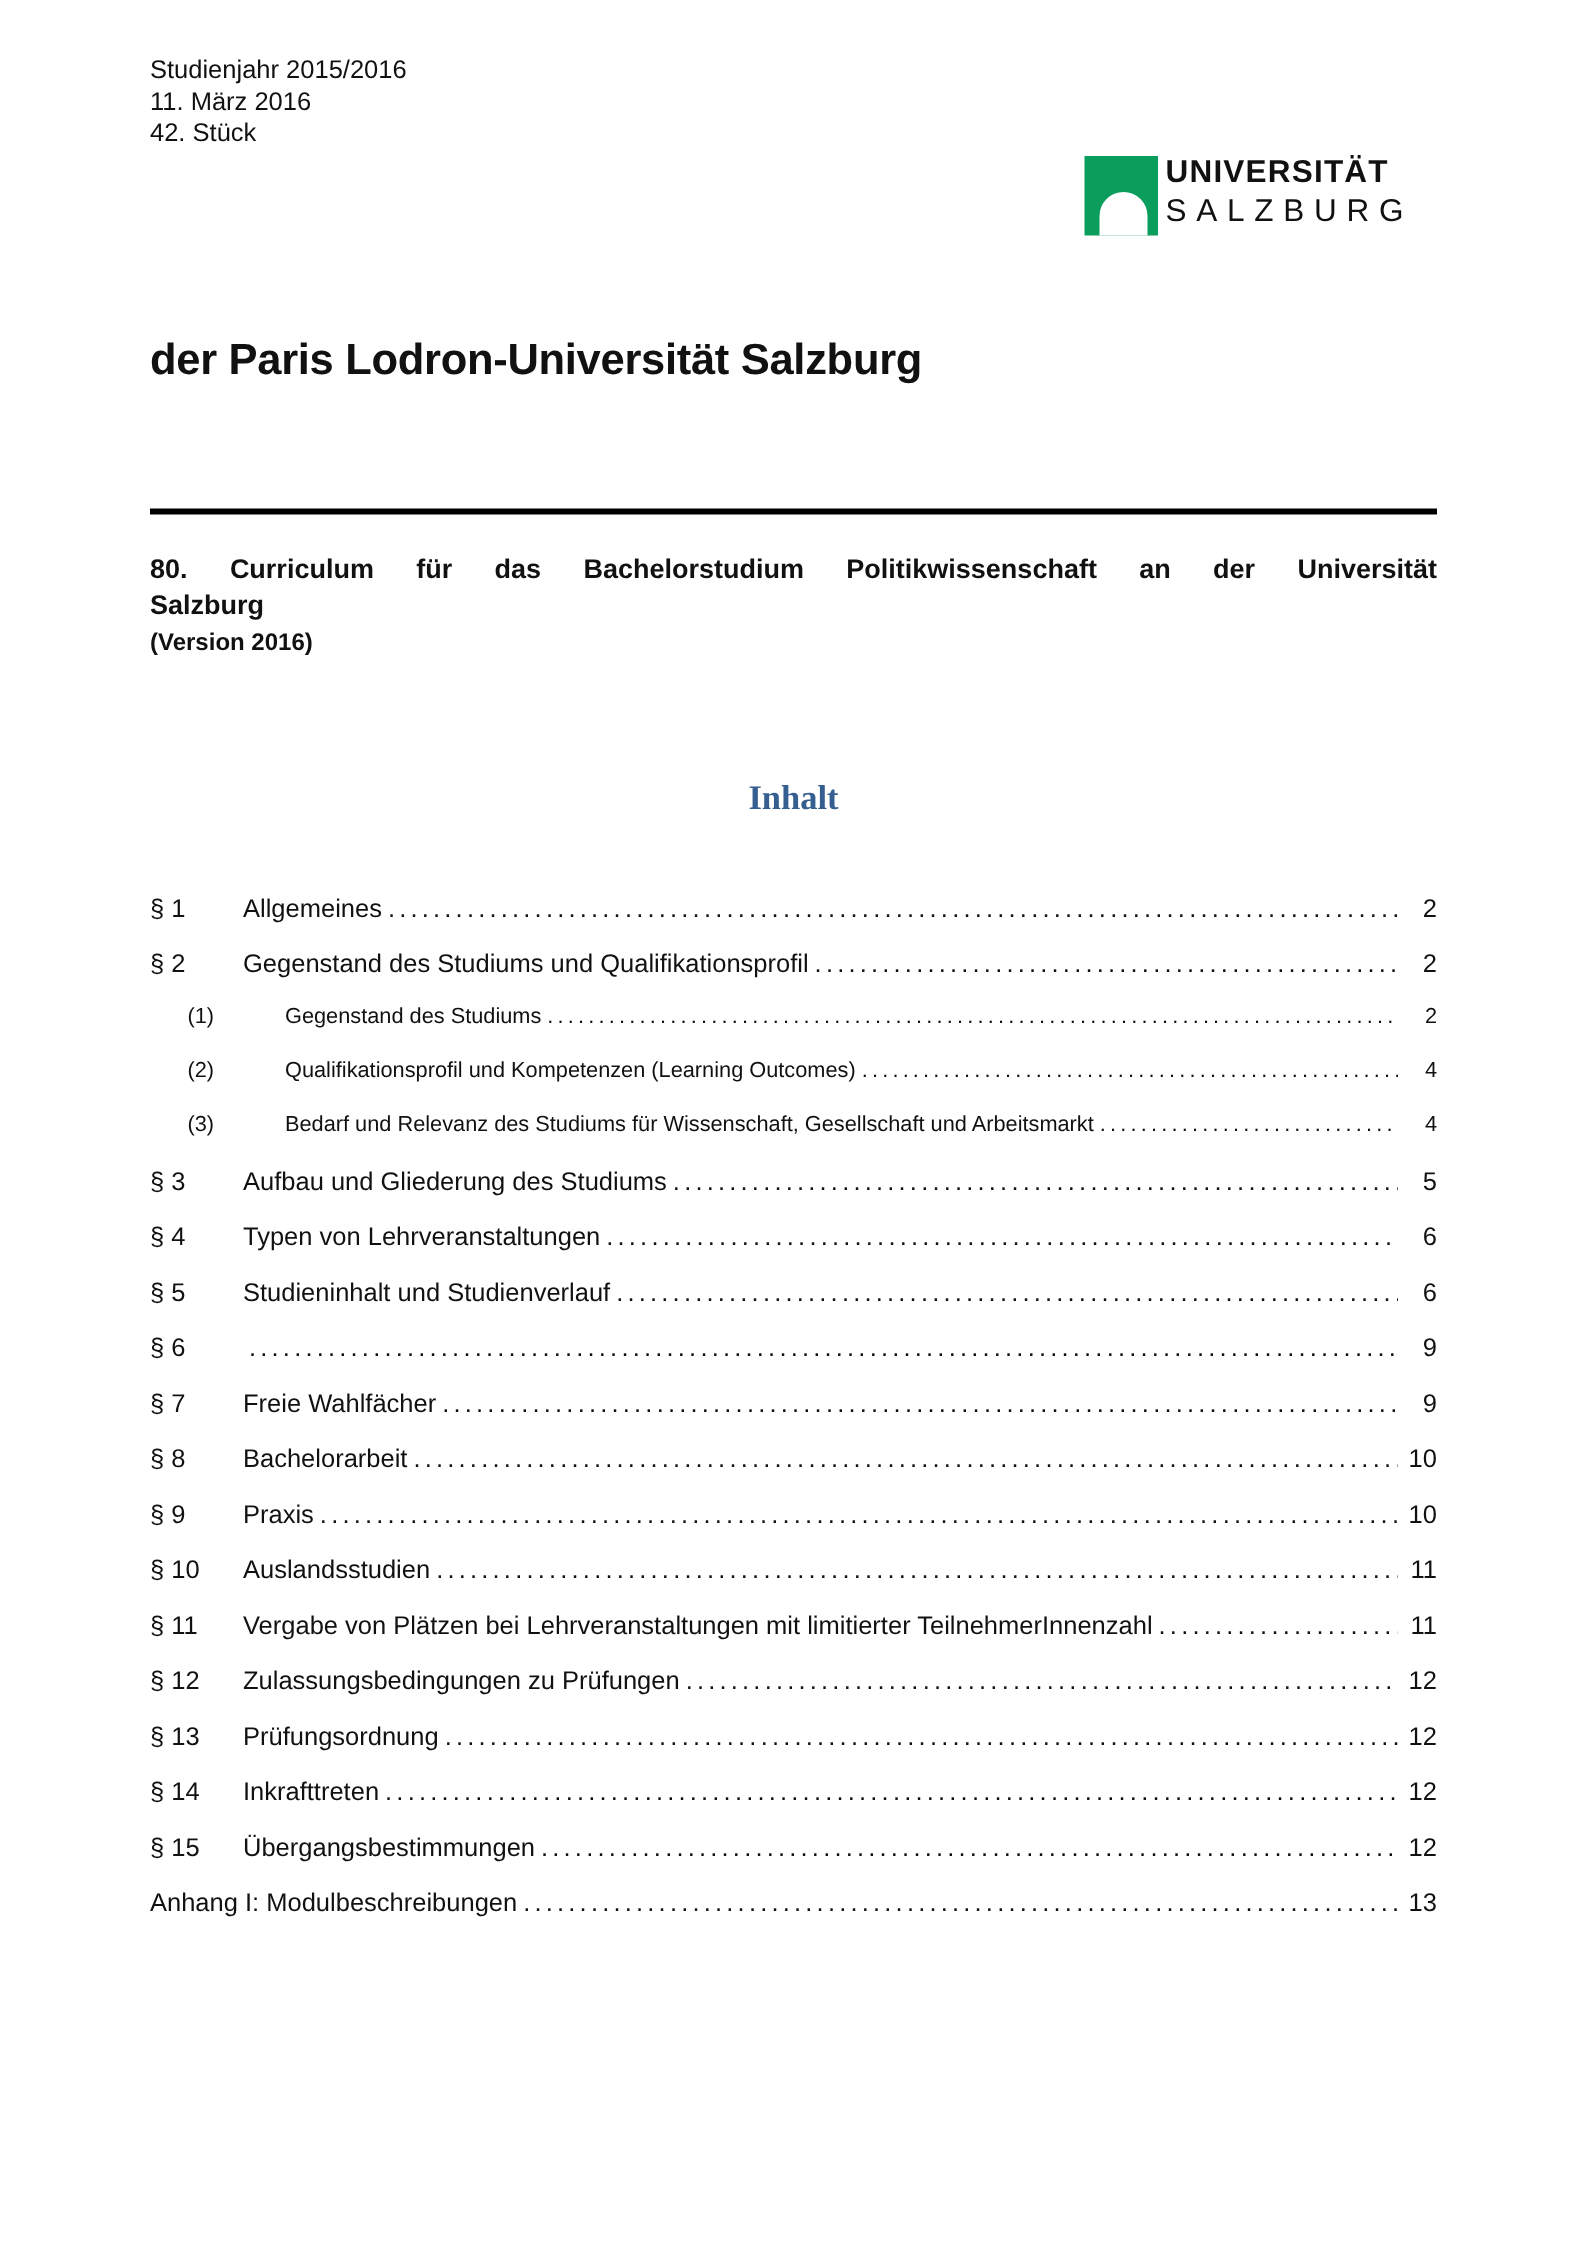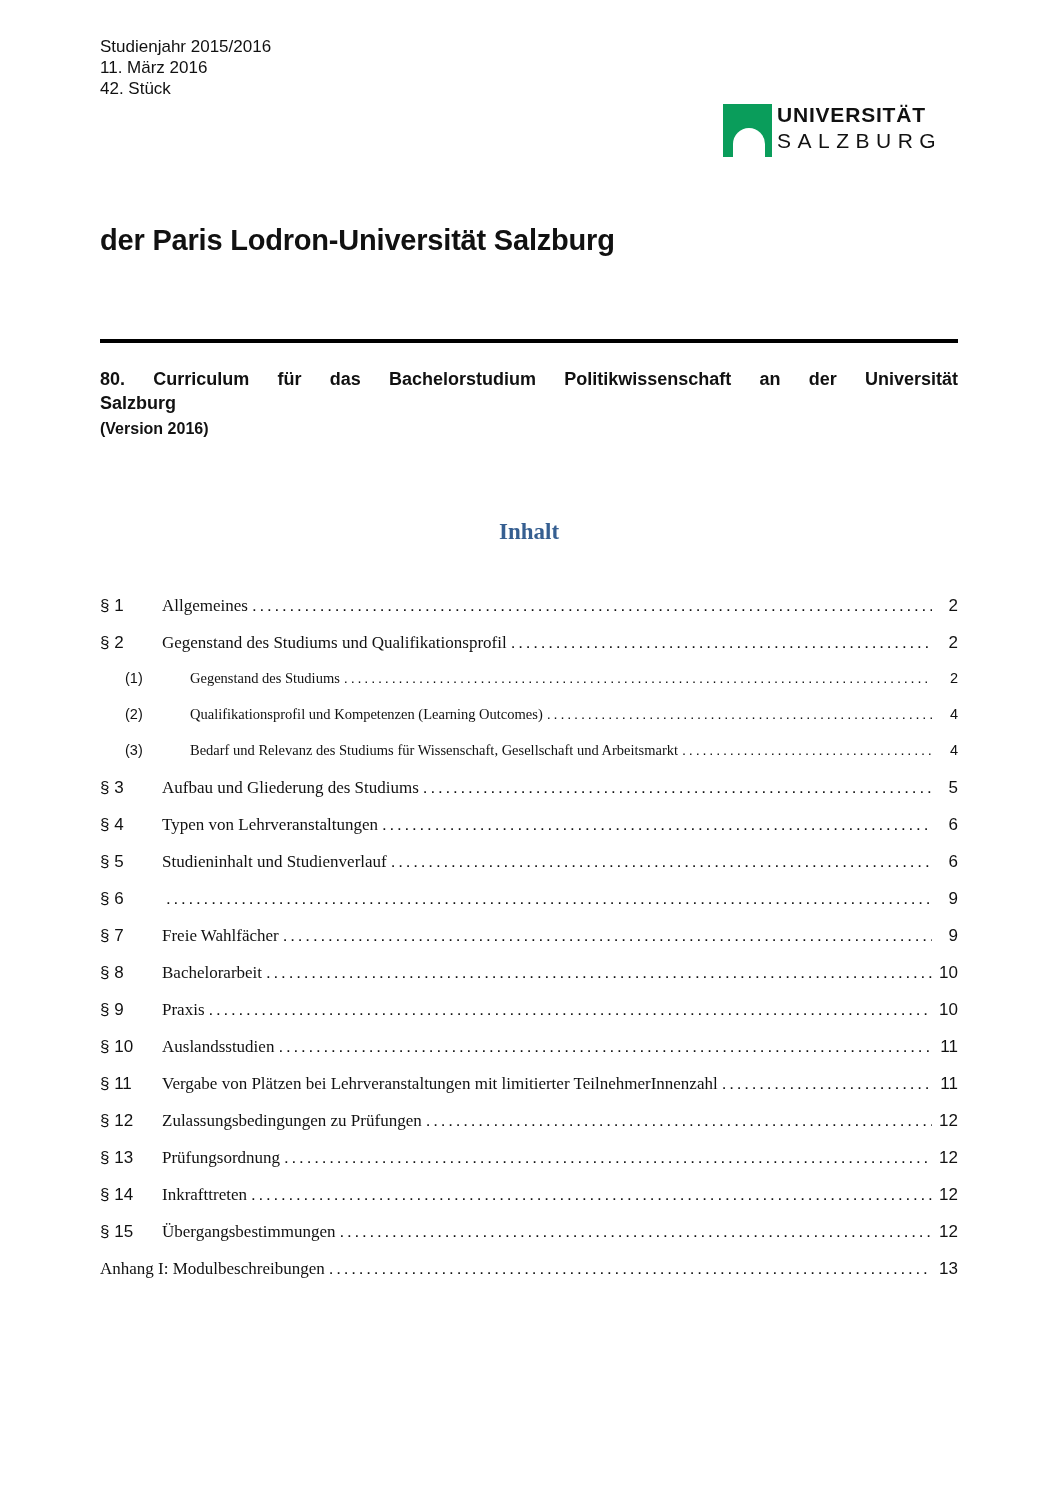--- a/index.html
+++ b/index.html
@@ -57,21 +57,21 @@
     font-weight: bold; font-size: 23px; color: #365F91; margin-top: 18px;
   }
 
   
   .toc { position: absolute; left: 100px; top: 596px; width: 858px; color: #111; }
   .toc-row { display: flex; align-items: baseline; }
   .toc-row.sec { font-size: 17px; height: 37px; }
   .toc-row.sub { font-size: 14.5px; height: 36px; padding-left: 25px; }
   .sec .toc-num { flex: none; width: 62px; white-space: nowrap; }
   .sub .toc-num { flex: none; width: 65px; white-space: nowrap; }
-  .toc-label { flex: none; white-space: nowrap; font-family: Liberation Serif, serif; }
+  .toc-label { flex: none; white-space: nowrap; }
   .toc-leader { flex: 1 1 0; overflow: hidden; white-space: nowrap; padding-left: 4px; }
   .toc-leader::after {
     letter-spacing: 2.8px;
     content: "............................................................................................................................................................................";
   }
   .toc-page { flex: none; min-width: 26px; text-align: right; white-space: nowrap; }
 </style>
 </head>
 <body>
 

